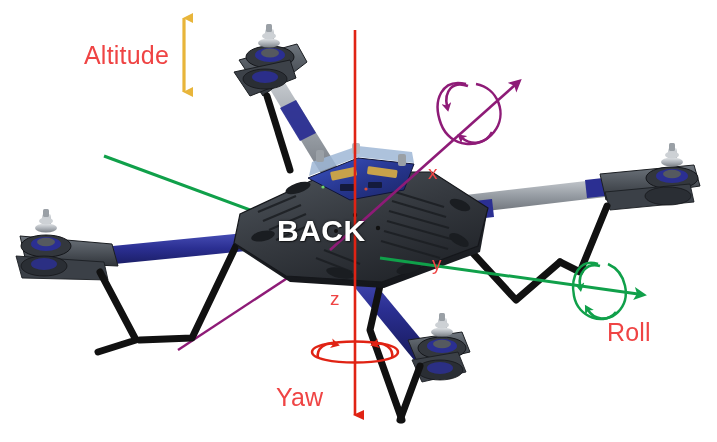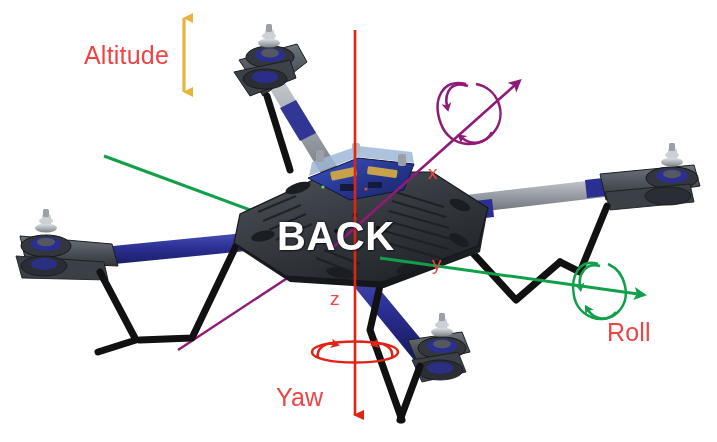--- a/index.html
+++ b/index.html
@@ -2,21 +2,21 @@
 <html><head>
 <meta charset="utf-8">
 <style>
   html,body{margin:0;padding:0;background:#ffffff;}
   body{font-family:"Liberation Sans", sans-serif;}
   #stage{position:relative;width:717px;height:442px;background:#ffffff;overflow:hidden;}
   #stage svg{position:absolute;left:0;top:0;width:717px;height:442px;}
   .lbl{position:absolute;color:#ef4444;font-family:"Liberation Sans", sans-serif;white-space:nowrap;}
   .lbl-big{font-size:25px;font-weight:400;letter-spacing:.2px;}
   .lbl-axis{font-size:19px;font-weight:400;}
-  .lbl-back{font-size:40px;font-weight:700;color:#ffffff;letter-spacing:.5px;
+  .lbl-back{font-size:30px;font-weight:700;color:#ffffff;letter-spacing:.5px;
             text-shadow:0 0 3px rgba(0,0,0,.55),1px 1px 1px rgba(0,0,0,.5);}
 </style>
 </head>
 <body>
 
 <div id="stage">
 
   <svg viewBox="0 0 717 442" xmlns="http://www.w3.org/2000/svg">
     <defs>
       <linearGradient id="gBlueArm" x1="0" y1="0" x2="0" y2="1">

